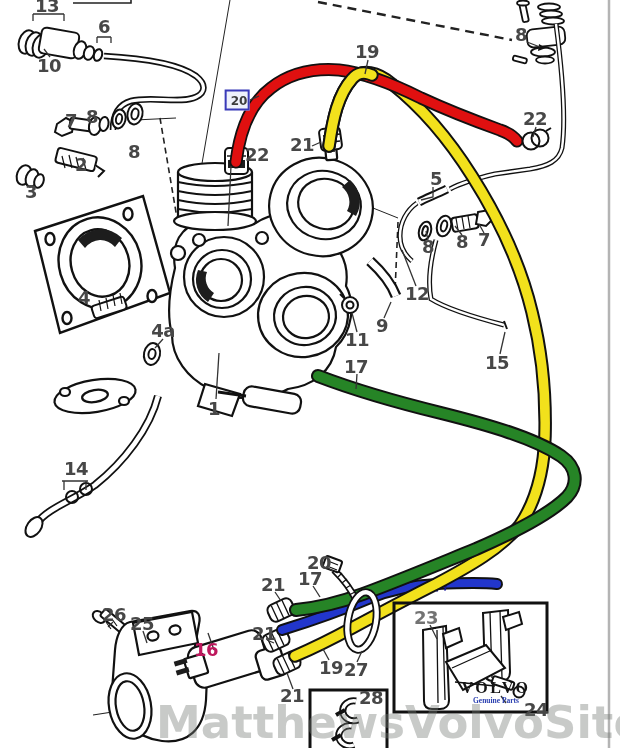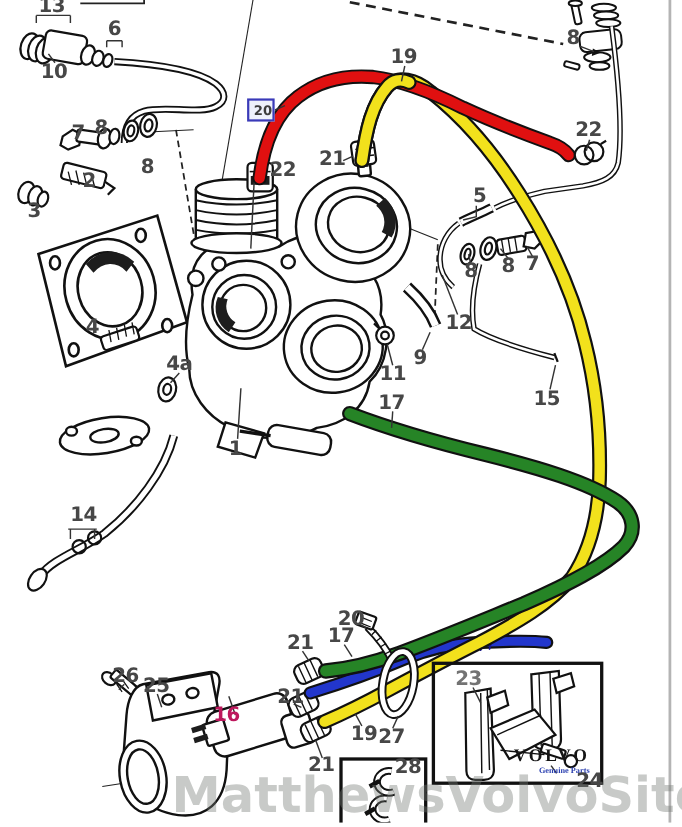--- a/index.html
+++ b/index.html
@@ -7,21 +7,21 @@
          font-family:"DejaVu Sans","Liberation Sans",sans-serif;}
   .art{position:absolute;left:0;top:0;z-index:1;}
   .callout-layer{position:absolute;left:0;top:0;width:100%;height:100%;z-index:3;pointer-events:none;}
   .callout{position:absolute;transform:translate(-50%,-50%);font-weight:bold;font-size:18px;
            color:#474747;white-space:nowrap;letter-spacing:-0.5px;line-height:1;}
   .highlight-callout{position:absolute;transform:translate(-50%,-50%);z-index:3;
            font-weight:bold;font-size:12px;color:#3d3d3d;line-height:1;
            padding:3px 0 2px 4px;border:2px solid #3a3ab8;background:#eef1fb;}
   .watermark{position:absolute;left:156px;top:696px;z-index:5;font-size:45px;font-weight:bold;
            color:rgba(118,122,118,0.40);letter-spacing:0px;white-space:nowrap;pointer-events:none;}
-  .logo{position:absolute;left:456px;top:680px;width:80px;z-index:2;text-align:right;}
+  .logo{position:absolute;left:456px;top:680px;width:80px;z-index:2;text-align:center;}
   .logo .brand{font-family:"Liberation Serif","DejaVu Serif",serif;font-weight:bold;
            font-size:16px;letter-spacing:2.5px;color:#141414;line-height:1;}
   .logo .tagline{font-size:7.5px;font-weight:bold;color:#2a3fb0;line-height:1.2;font-family:Liberation Serif, serif;}
 </style>
 </head>
 <body>
 
 <div class="stage">
 
 <svg class="art" width="620" height="752" viewBox="0 0 620 752">

